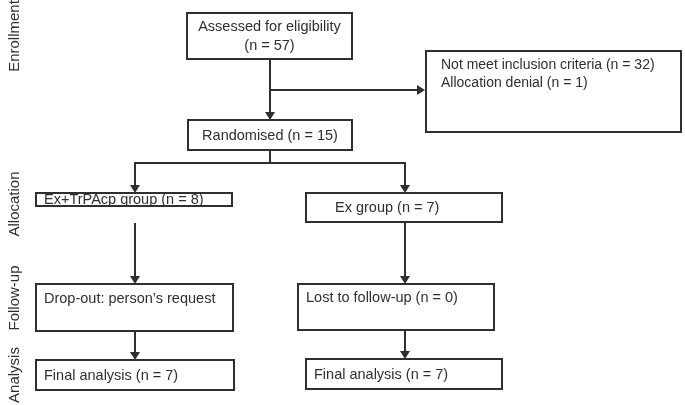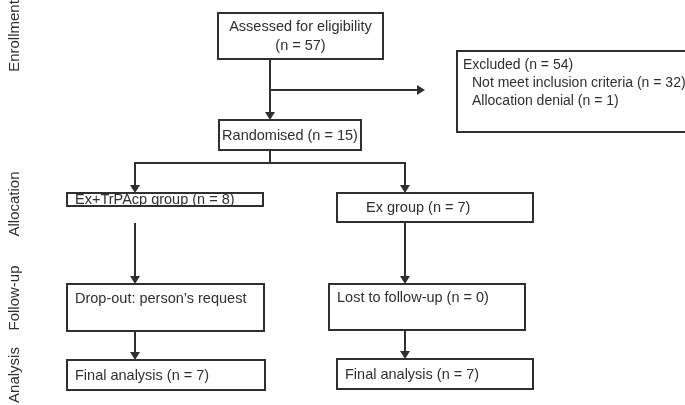--- a/index.html
+++ b/index.html
@@ -28,21 +28,20 @@
     color: #2f2f2f;
   }
   .box {
     position: absolute;
     box-sizing: border-box;
     border: 2px solid #2f2f2f;
     background: #ffffff;
     font-size: 14.5px;
     line-height: 19px;
     color: #2f2f2f;
-    margin-left: 31px;
   }
   .box .line { white-space: nowrap; }
   .box-center {
     display: flex;
     flex-direction: column;
     align-items: center;
     justify-content: center;
     text-align: center;
   }
   .box-left-middle {
@@ -118,26 +117,25 @@
   <div class="arrow-down" style="left:130px; top:352px;"></div>
   <div class="vline" style="left:404px; top:331px; height:21px;"></div>
   <div class="arrow-down" style="left:400px; top:351px;"></div>
 
   <div class="box box-center" style="left:186px; top:12px; width:167px; height:48px;">
     <div class="line">Assessed for eligibility</div>
     <div class="line">(n = 57)</div>
   </div>
 
   <div class="box box-list" style="left:425px; top:50px; width:257px; height:83px; font-size:14px;">
-    <div class="line">Excluded (n = 54)</div>
     <div class="line indent">Not meet inclusion criteria (n = 32)</div>
     <div class="line indent">Allocation denial (n = 1)</div>
   </div>
 
-  <div class="box box-center" style="left:187px; top:119px; width:144px; height:32px;">
+  <div class="box box-center" style="left:187px; top:119px; width:166px; height:32px;">
     <div class="line">Randomised (n = 15)</div>
   </div>
 
   <div class="box box-left-middle" style="left:35px; top:192px; width:198px; height:15px;">
     <div class="line">Ex+TrPAcp group (n = 8)</div>
   </div>
 
   <div class="box box-left-middle" style="left:305px; top:192px; width:198px; height:31px;padding-left:28px;">
     <div class="line">Ex group (n = 7)</div>
   </div>

